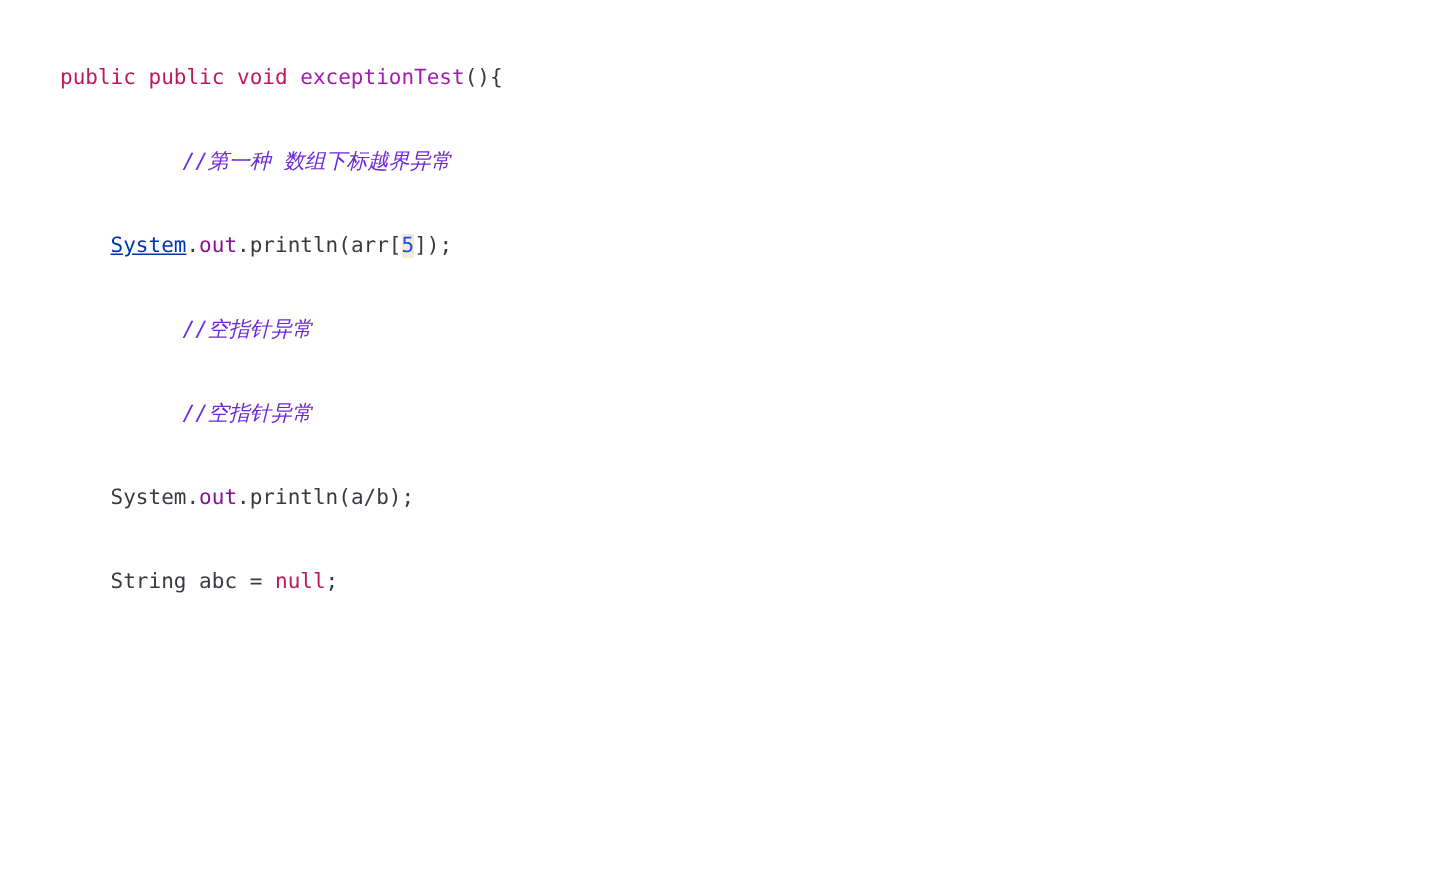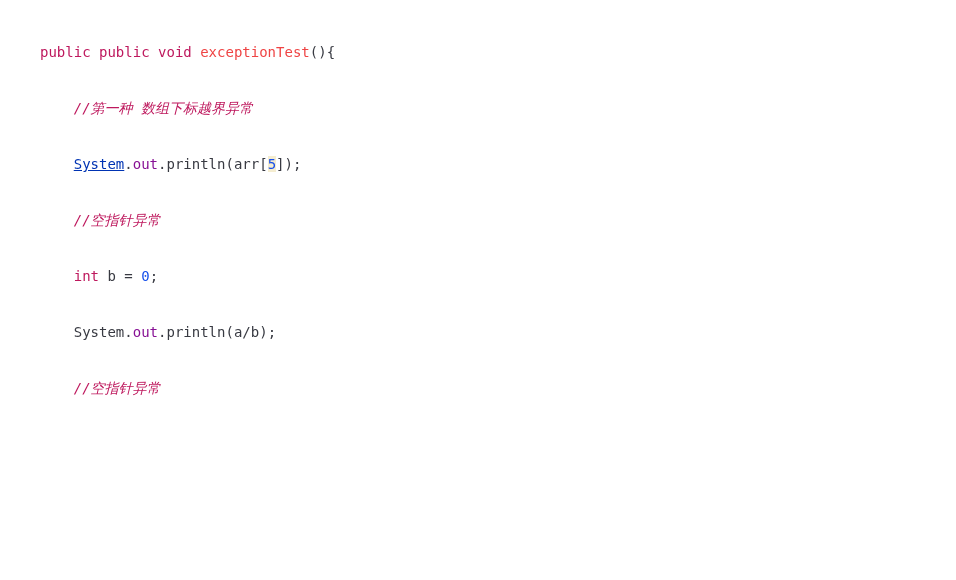--- a/index.html
+++ b/index.html
@@ -9,40 +9,40 @@
     font-family: "Menlo", "Consolas", "DejaVu Sans Mono", monospace;
     font-size: 14px;
     line-height: 2.0;
     color: #383a42;
   }
   .code-container {
     padding: 10px 0 10px 40px;
     white-space: pre;
   }
   .tok-keyword { color: #be185d; }
-  .tok-method { color: #ef4444; }
-  .tok-comment { color: #be185d; font-style: italic; }
+  .tok-method { color: #a21caf; }
+  .tok-comment { color: #6d28d9; font-style: italic; margin-left: 48px; }
   .tok-number { color: #1750eb; }
   .tok-static { color: #871094; }
   .tok-link { color: #0033b3; text-decoration: underline; text-decoration-color: #0033b3; }
   .hl { background: #f0e8c8; }
   .hl2 { background: #f5edd0; }
   .line { display: block; }
 </style>
 </head>
 <body>
 
 <div class="code-container">
 <span class="line"><span class="tok-keyword">public</span> <span class="tok-keyword">public</span> <span class="tok-keyword">void</span> <span class="tok-method">exceptionTest</span><span>(</span><span>)</span><span>{</span></span>
 <span class="line">    <span class="tok-comment">//第一种 数组下标越界异常</span></span>
 <span class="line">    <span class="tok-link">System</span><span>.</span><span class="tok-static">out</span><span>.</span><span>println</span><span>(</span><span>arr</span><span>[</span><span class="tok-number hl2">5</span><span>]</span><span>)</span><span>;</span></span>
 <span class="line">    <span class="tok-comment">//空指针异常</span></span>
-<span class="line">    <span class="tok-keyword">int</span> <span>b</span><span> = </span><span class="tok-number">0</span><span>;</span></span>
+<span class="line">    <span class="tok-comment">//空指针异常</span></span>
 <span class="line">    <span>System</span><span>.</span><span class="tok-static">out</span><span>.</span><span>println</span><span>(</span><span>a</span><span>/</span><span>b</span><span>)</span><span>;</span></span>
-<span class="line">    <span class="tok-comment">//空指针异常</span></span>
+<span class="line">    <span>String</span> <span>abc</span><span> = </span><span class="tok-keyword">null</span><span>;</span></span>
 
 
 
 
 
 
 
 
 
 </div>

